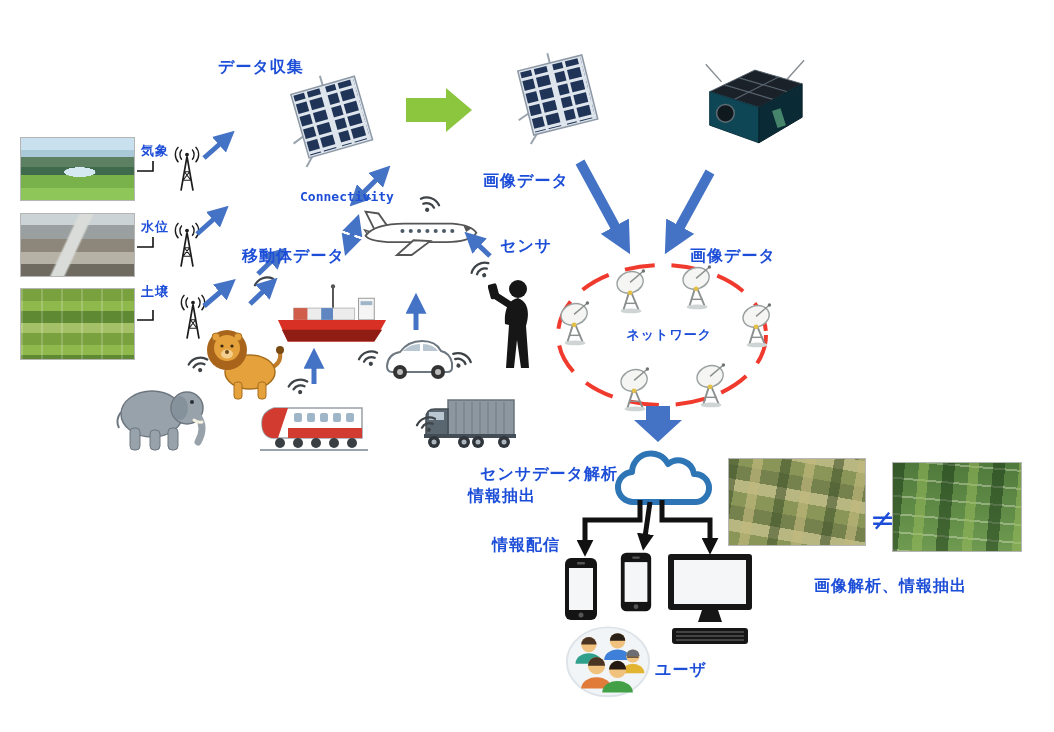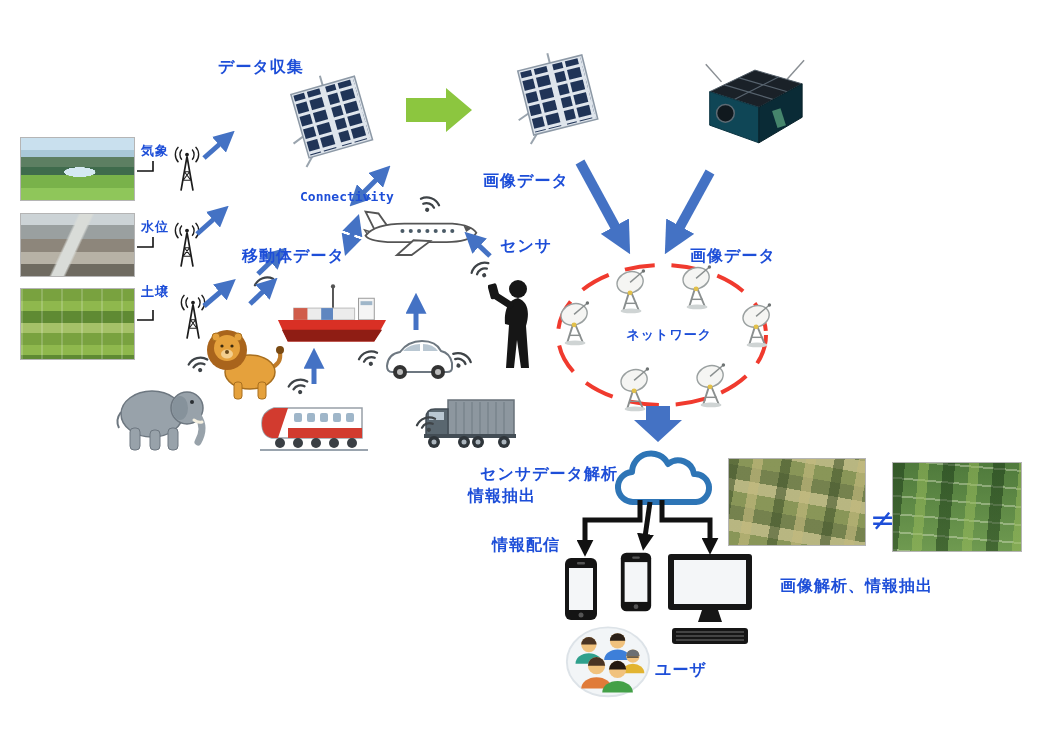--- a/index.html
+++ b/index.html
@@ -509,15 +509,15 @@
   <div class="lbl mono small" style="left:300px;top:189px">Connectivity</div>
   <div class="lbl" style="left:242px;top:246px">移動体データ</div>
   <div class="lbl" style="left:500px;top:236px">センサ</div>
   <div class="lbl" style="left:690px;top:246px">画像データ</div>
   <div class="lbl small" style="left:612px;top:326px;width:100px;text-align:right">ネットワーク</div>
   <div class="lbl" style="left:480px;top:464px">センサデータ解析</div>
   <div class="lbl" style="left:468px;top:486px">情報抽出</div>
   <div class="lbl" style="left:492px;top:535px">情報配信</div>
   <div class="lbl" style="left:655px;top:660px">ユーザ</div>
   <div class="lbl big" style="left:870px;top:502px">≠</div>
-  <div class="lbl" style="left:780px;top:576px">画像解析、情報抽出</div>
+  <div class="lbl" style="left:814px;top:576px">画像解析、情報抽出</div>
 
 </div>
 
 </body></html>

